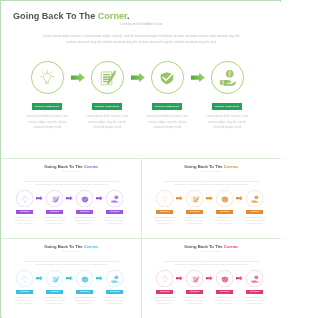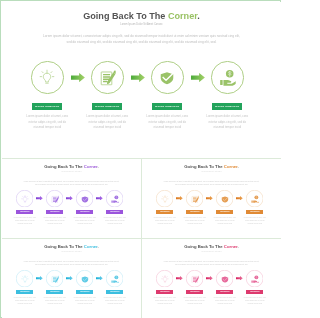--- a/index.html
+++ b/index.html
@@ -3,21 +3,21 @@
 <meta charset="utf-8">
 <style>
   html,body{margin:0;padding:0;}
   body{width:281px;height:318px;background:#ffffff;font-family:"Liberation Sans",sans-serif;overflow:hidden;
        -webkit-font-smoothing:antialiased;}
   .page{position:absolute;left:0;top:0;width:281px;height:318px;box-sizing:border-box;
         border:1px solid #b9ddbc;background:#fff;}
 
   
   .hero{position:absolute;left:1px;top:1px;width:279px;height:156px;background:#fff;overflow:hidden;}
-  .hero-title{position:absolute;left:0;top:9px;width:279px;text-align:center;
+  .hero-title{position:absolute;left:11px;top:9px;width:279px;
               font-size:9.1px;font-weight:bold;color:#545454;letter-spacing:0px;white-space:nowrap;}
   .hero-sub{position:absolute;left:0;top:21.2px;width:279px;text-align:center;
             font-size:2.6px;color:#b3b3b3;letter-spacing:0.02px;white-space:nowrap;}
   .hero-body{position:absolute;left:0px;top:32px;width:279px;text-align:center;
              font-size:3.2px;color:#bcbcbc;line-height:5.5px;white-space:nowrap;}
 
   .steps{position:absolute;left:0;top:0;width:279px;height:156px;}
   .step{position:absolute;top:58.8px;width:62px;text-align:center;}
   .circle{position:relative;margin:0 auto;width:33px;height:33px;box-sizing:border-box;line-height:0;font-size:0;}
   .circle svg{position:absolute;left:50%;top:50%;transform:translate(-50%,-50%);display:block;}

